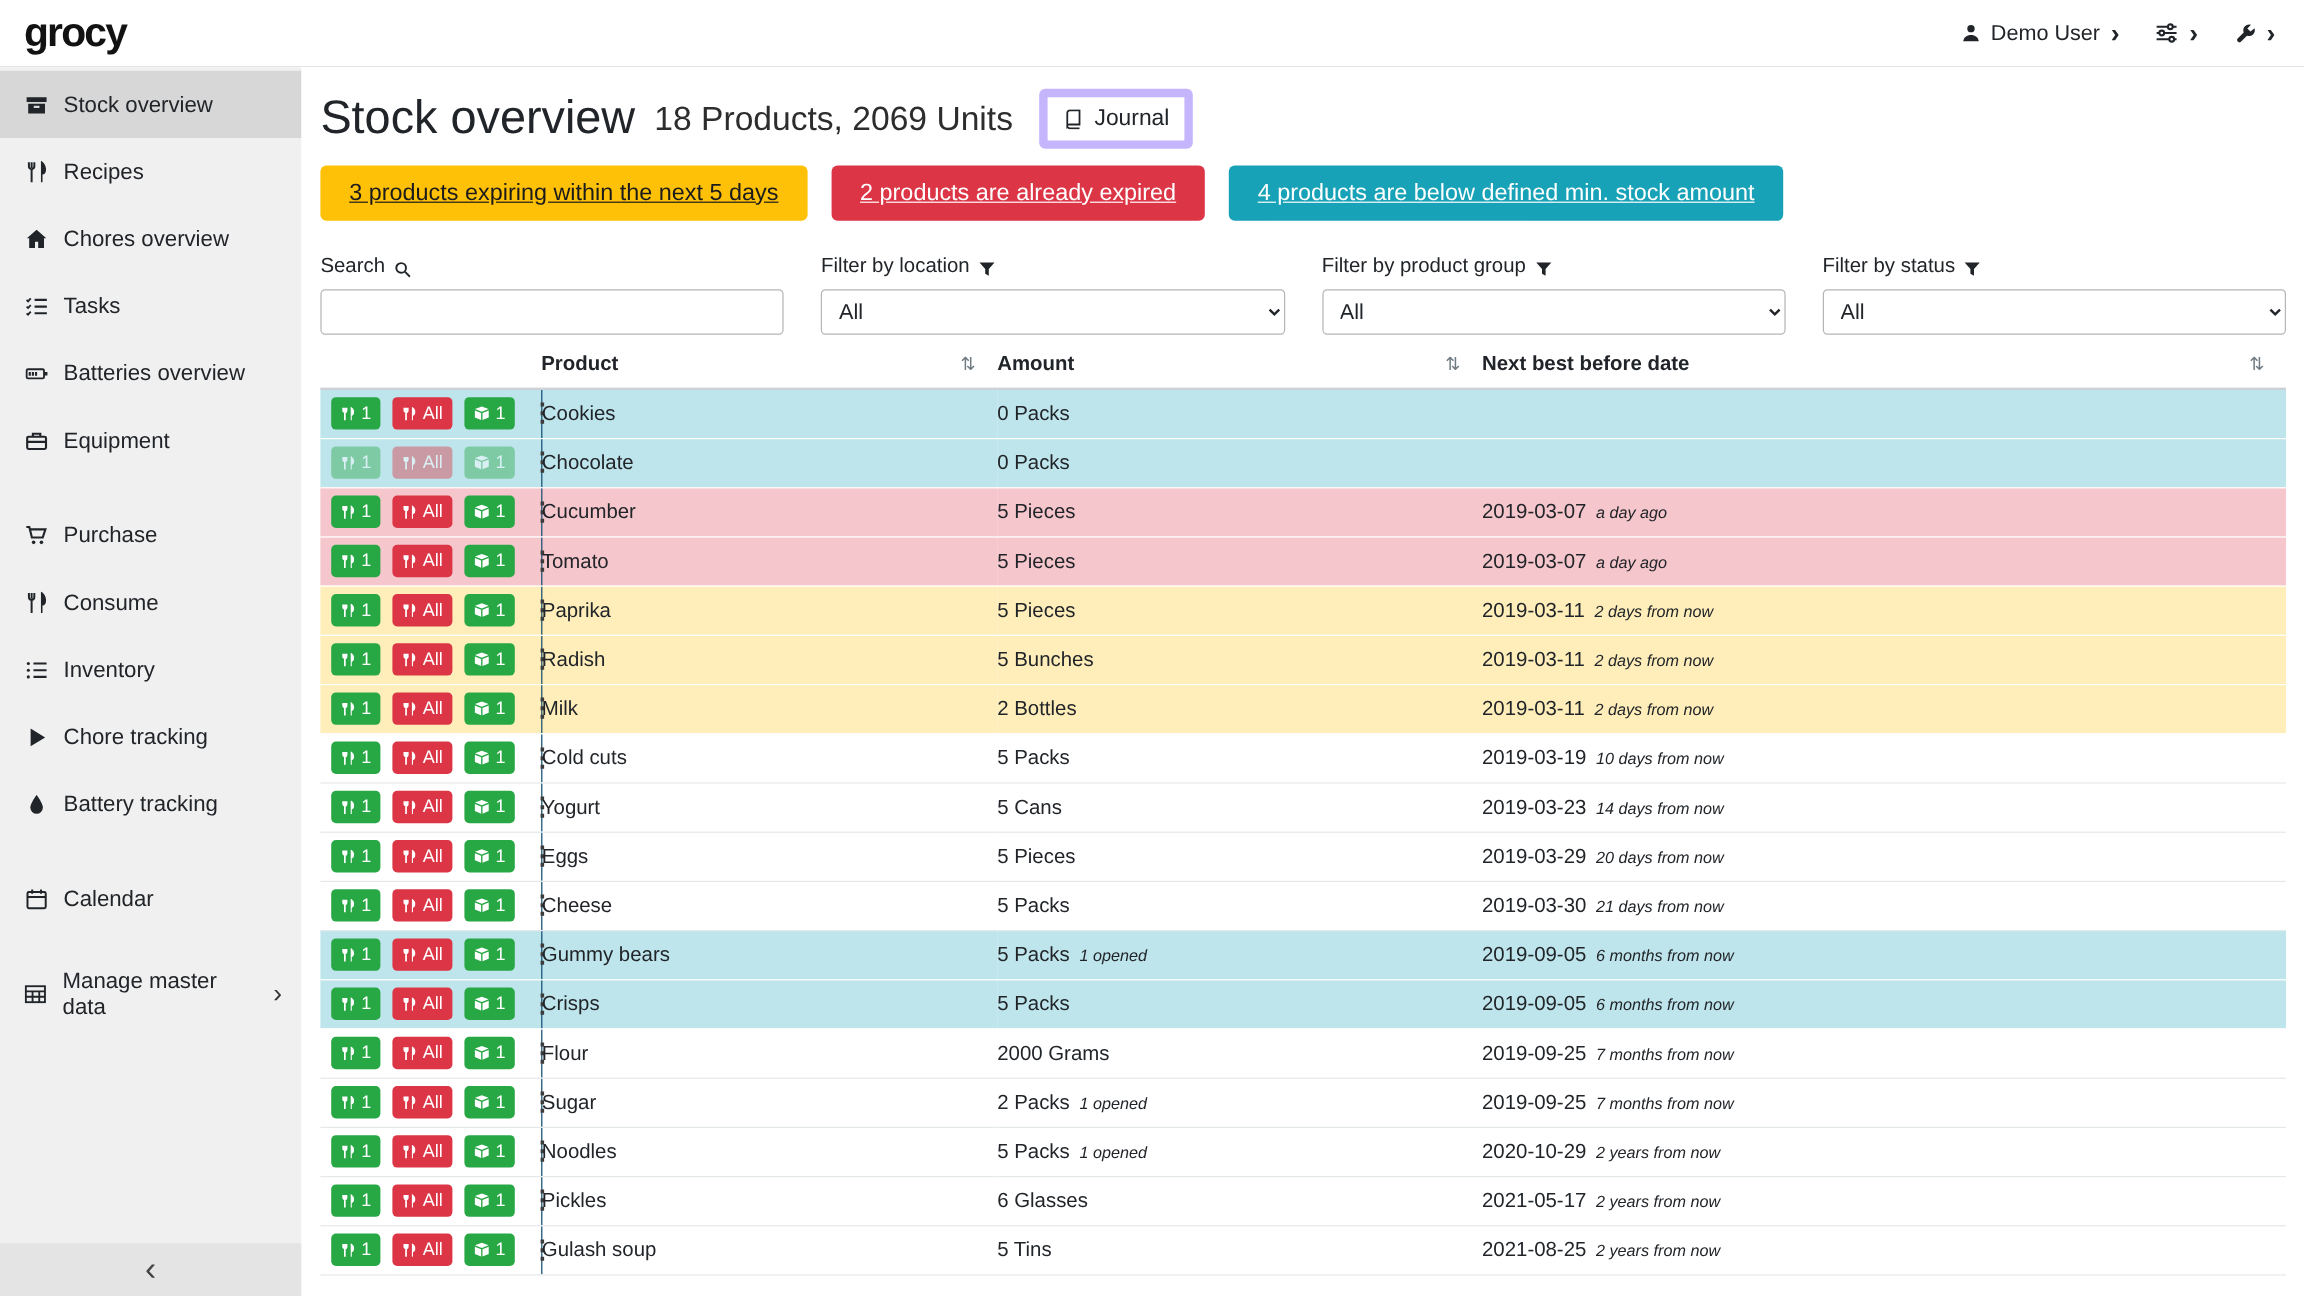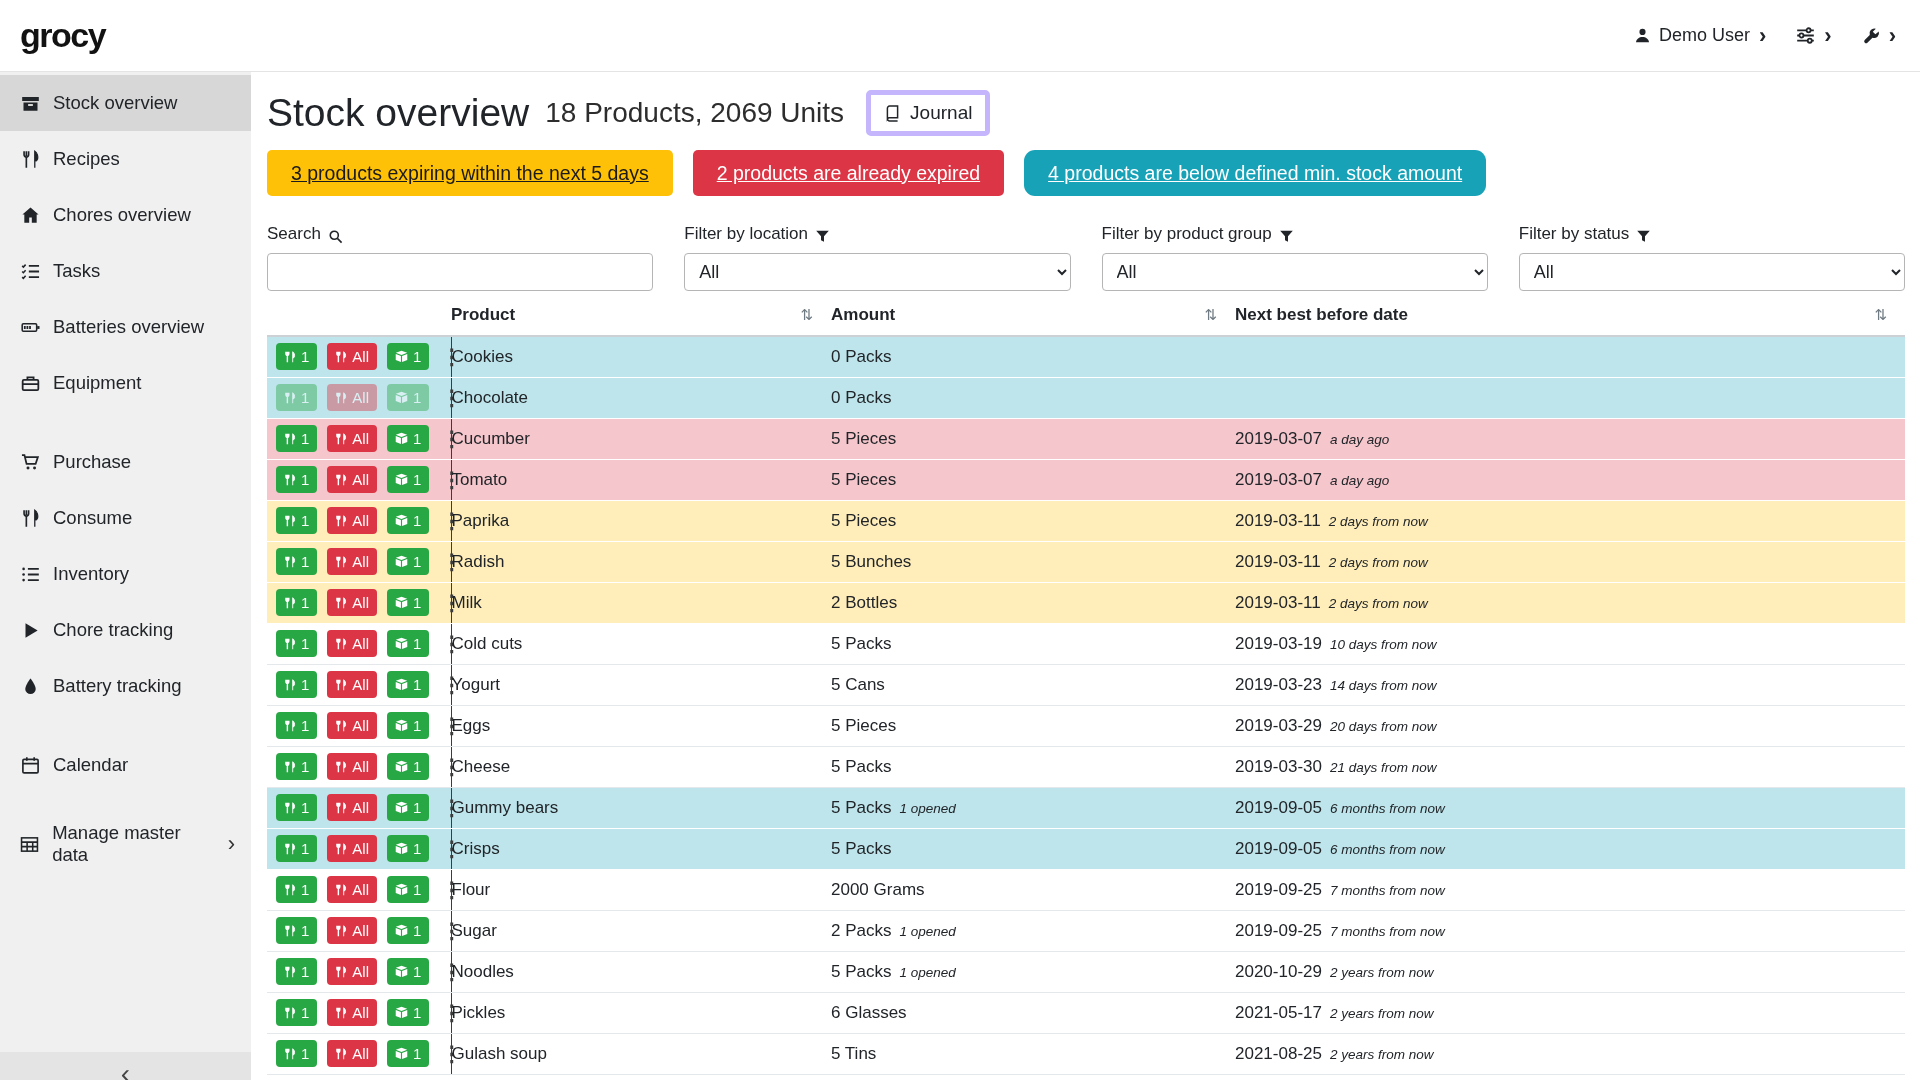--- a/index.html
+++ b/index.html
@@ -6,21 +6,21 @@
   html,body { margin:0; padding:0; }
   body {
     width:1920px; height:1080px; overflow:hidden;
     font-family:"Liberation Sans", sans-serif;
     color:#212529; background:#fff;
   }
   svg { display:block; }
 
   
   .topbar {
-    height:72px; display:flex; justify-content:space-between; align-items:center;
+    height:56px; display:flex; justify-content:space-between; align-items:center;
     padding:0 24px 0 20px; border-bottom:1px solid #e4e4e4; background:#fff;
   }
   .logo { font-size:34px; font-weight:800; letter-spacing:-1.5px; color:#121212; cursor:pointer; }
   .topbar-right { display:flex; align-items:flex-start; gap:30px; }
   .tb-menu { display:flex; align-items:center; gap:8px; font-size:18px; cursor:pointer; color:#212529; }
   .tb-chev { font-size:22px; line-height:1; font-weight:600; margin-left:1px; }
 
   
   .layout { display:flex; height:1024px; }
   .sidebar { width:251px; flex:none; background:#f0f0f0; position:relative; padding-top:3px; }
@@ -39,33 +39,33 @@
   }
 
   .main { flex:1; padding:10px 15px 0 16px; overflow:hidden; background:#fff; }
 
   
   .page-header { display:flex; align-items:center; gap:16px; margin-top:8px; }
   .page-title { font-size:39px; font-weight:500; margin:0; line-height:1.15; }
   .page-subtitle { font-size:28px; font-weight:400; color:#2d2d2d; }
   .btn-journal {
     display:flex; align-items:center; gap:9px; margin-left:6px;
-    border:5px solid #c4b5fd; background:#fff; color:#212529;
+    border:7px solid #c4b5fd; background:#fff; color:#212529;
     border-radius:5px; font-size:19px; padding:7px 13px; cursor:pointer; font-family:inherit;
   }
 
   
   .alerts { display:flex; gap:20px; margin-top:14px; }
   .alert {
     display:flex; align-items:center; height:46px; padding:0 24px;
     border-radius:5px; font-size:19.5px; cursor:pointer; white-space:nowrap;text-decoration:underline;
   }
   .alert-warning { background:#ffc107; color:#1b1b1b; }
   .alert-danger  { background:#dc3545; color:#fff; }
-  .alert-info    { background:#17a2b8; color:#fff;border-radius:11px; }
+  .alert-info    { background:#17a2b8; color:#fff; }
 
   
   .filters { display:grid; grid-template-columns:repeat(4,1fr); column-gap:31px; margin-top:28px; }
   .filter-label { display:flex; align-items:flex-end; gap:7px; font-size:17px; margin-bottom:9px; color:#212529; }
   .f-input, .f-select {
     width:100%; height:38px; border:1px solid #b5b5b5; border-radius:4px;
     font-size:18px; padding:0 10px; font-family:inherit; color:#212529; background:#fff; outline:none;
   }
 
   

